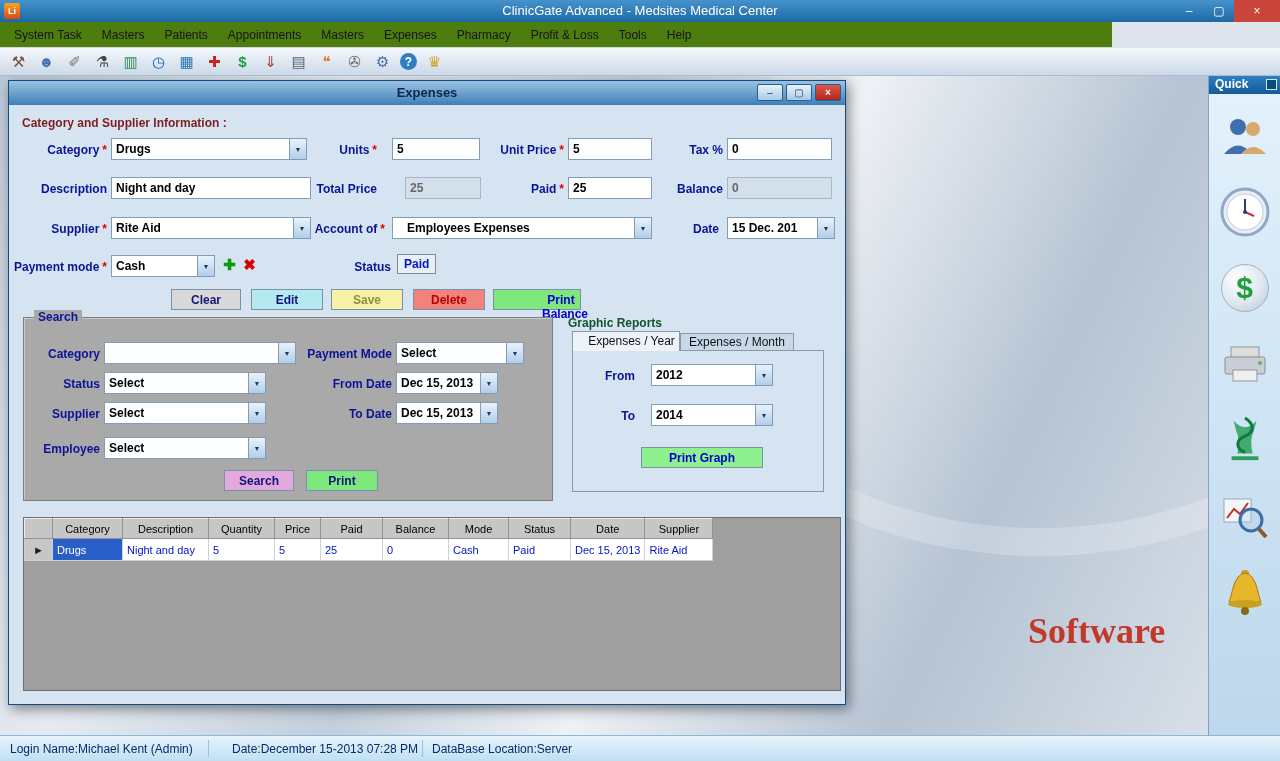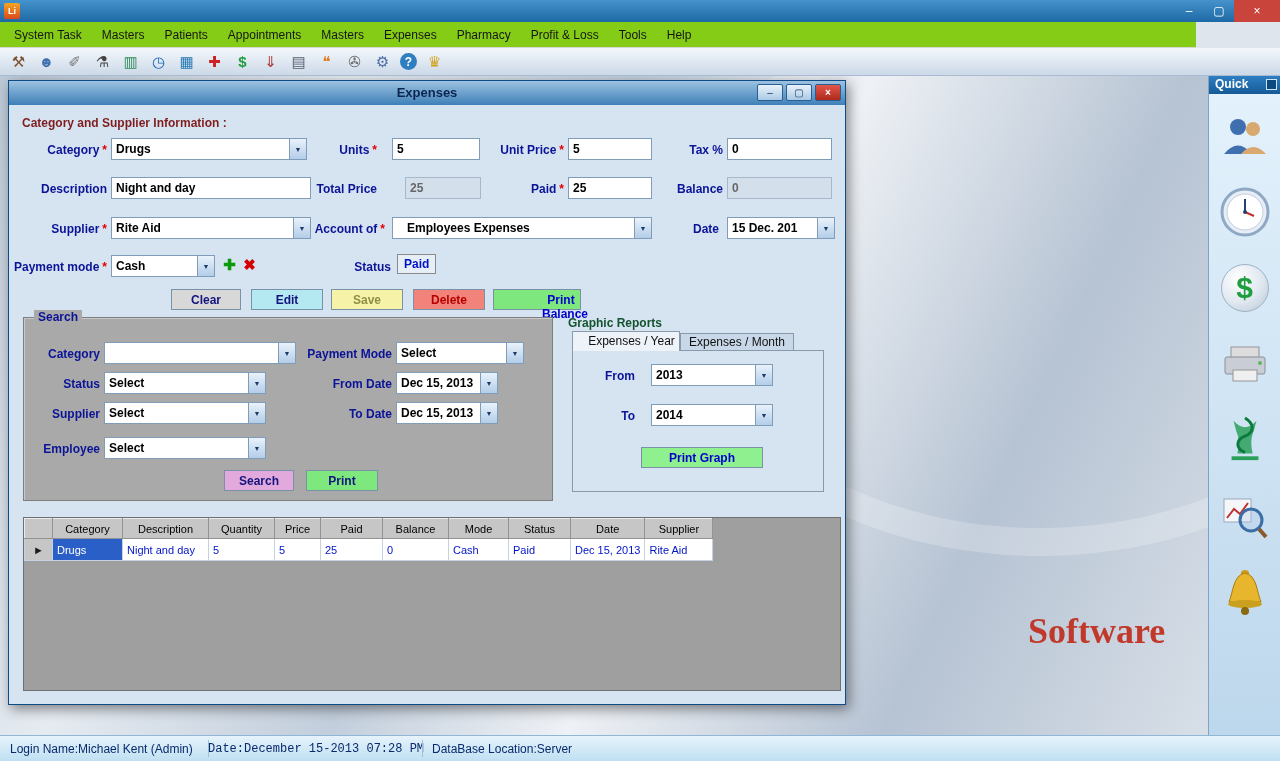--- a/index.html
+++ b/index.html
@@ -12,21 +12,21 @@
     background:linear-gradient(#4592cc,#1d69a5); color:#fff; z-index:20; }
   .titlebar .title { position:absolute; left:0; right:0; top:3px; text-align:center; font-size:13px; }
   .app-icon { position:absolute; left:4px; top:3px; width:16px; height:16px; border-radius:2px;
     background:linear-gradient(#f5a623,#d9481c); color:#fff; font-size:9px; font-weight:bold;
     display:flex; align-items:center; justify-content:center; }
   .win-controls { position:absolute; right:0; top:0; height:22px; display:flex; }
   .wc { width:30px; height:22px; display:flex; align-items:center; justify-content:center; font-size:12px; color:#fff; }
   .wc.close { width:46px; background:#c9443a; }
 
   
-  .menubar { position:absolute; left:0; top:22px; width:1196px; height:26px; background:#84cc16;
+  .menubar { position:absolute; left:0; top:22px; width:1112px; height:26px; background:#4d7c0f;
     border-bottom:1px solid #d6d6d6; display:flex; align-items:center; padding-left:4px; z-index:20; }
   .menu-item { padding:4px 10px; font-size:12px; color:#151515; cursor:default; }
 
   
   .toolbar { position:absolute; left:0; top:48px; width:1280px; height:28px;
     background:linear-gradient(#f3f7fb,#ccd9e8); border-bottom:1px solid #a9bccf;
     display:flex; align-items:center; padding-left:8px; gap:7px; z-index:20; }
   .tbicon { width:21px; height:21px; display:flex; align-items:center; justify-content:center;
     font-size:15px; line-height:1; cursor:default; }
   .tbicon.tb-help { background:#2f7ec0; color:#fff; border-radius:50%; width:17px; height:17px;
@@ -132,20 +132,21 @@
   .sb { position:absolute; top:6px; white-space:nowrap; }
   .sb-sep { position:absolute; top:4px; height:17px; border-left:1px solid #99c1da; }
 </style>
 </head>
 <body>
 
 <div id="screen">
 
   <div class="titlebar">
     <span class="app-icon">Li</span>
+    <div class="title">ClinicGate Advanced - Medsites Medical Center</div>
     <div class="win-controls">
       <span class="wc">–</span>
       <span class="wc">▢</span>
       <span class="wc close">×</span>
     </div>
   </div>
 
   <div class="menubar">
     <span class="menu-item">System Task</span>
     <span class="menu-item">Masters</span>
@@ -293,21 +294,21 @@
           <div class="btn1 b-search" style="left:200px;top:152px;width:70px;">Search</div>
           <div class="btn1 b-print" style="left:282px;top:152px;width:72px;">Print</div>
         </div>
 
         <div class="gr-title">Graphic Reports</div>
         <span class="tab active" style="left:563px;top:226px;width:108px;padding-left:11px;">Expenses / Year</span>
         <span class="tab inactive" style="left:671px;top:228px;width:114px;">Expenses / Month</span>
         <div class="gr-panel">
           <span class="lbl" style="left:18px;top:18px;width:44px;">From</span>
           <div class="field combo" style="left:78px;top:13px;width:122px;">
-            <span class="val">2013</span>
+            <span class="val">2012</span>
             <span class="cbtn"></span>
           </div>
           <span class="lbl" style="left:18px;top:58px;width:44px;">To</span>
           <div class="field combo" style="left:78px;top:53px;width:122px;">
             <span class="val">2014</span>
             <span class="cbtn"></span>
           </div>
           <div class="btn1 b-pgraph" style="left:68px;top:96px;width:122px;">Print Graph</div>
         </div>
 
@@ -416,18 +417,18 @@
             <circle cx="22" cy="44" r="4" fill="#8a6a10"></circle>
           </svg>
         </span>
       </div>
     </div>
   </div>
 
   <div class="statusbar">
     <span class="sb" style="left:10px;">Login Name:Michael Kent (Admin)</span>
     <span class="sb-sep" style="left:208px;"></span>
-    <span class="sb" style="left:208px;font-family:Liberation Mono, monospace;">Date:December 15-2013  07:28 PM</span>
+    <span class="sb" style="left:232px;">Date:December 15-2013  07:28 PM</span>
     <span class="sb-sep" style="left:422px;"></span>
     <span class="sb" style="left:432px;">DataBase Location:Server</span>
   </div>
 
 </div>
 
 </body></html>

